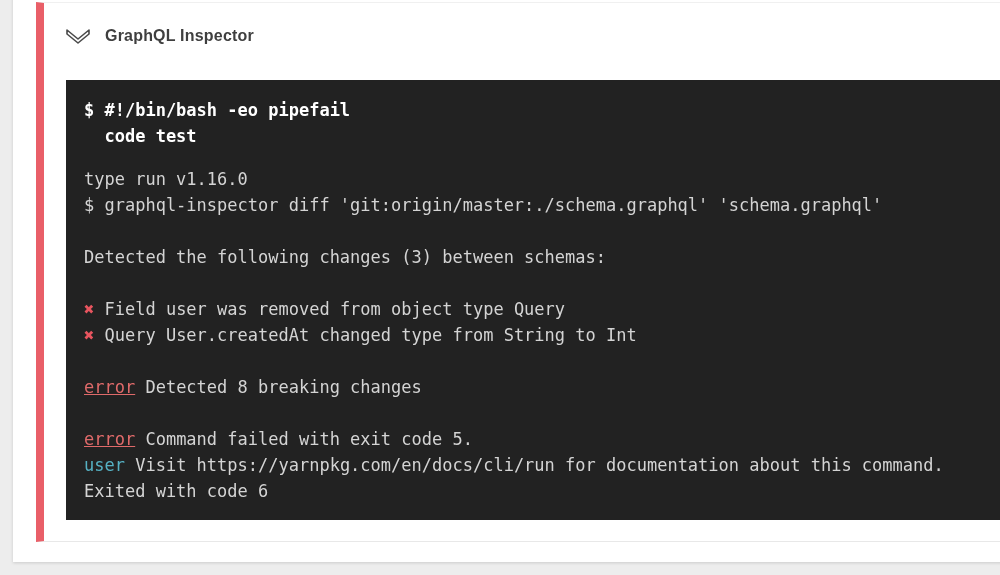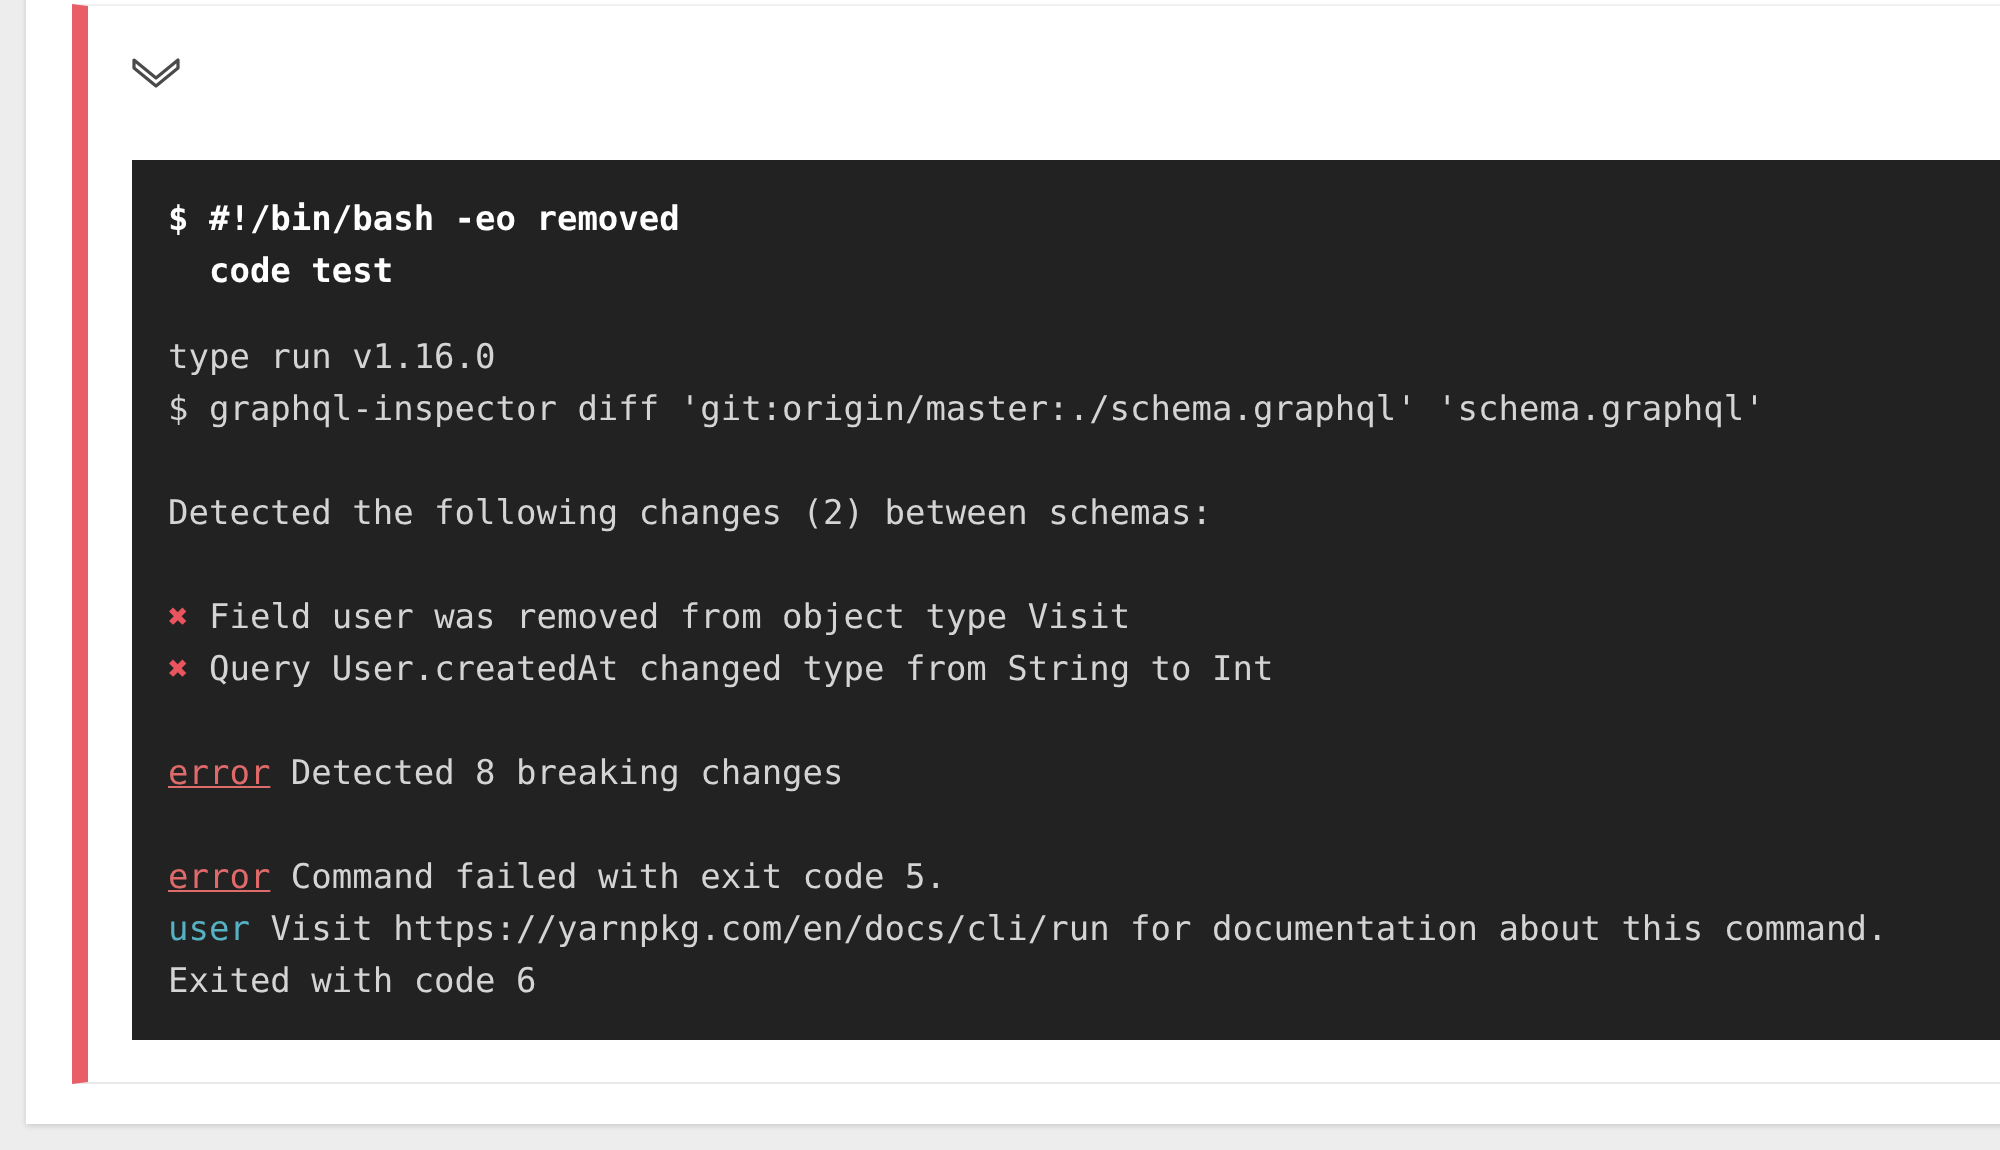--- a/index.html
+++ b/index.html
@@ -82,31 +82,32 @@
 </style>
 </head>
 <body>
 
 <div class="outer-card">
   <div class="step-section">
     <div class="step-header">
       <svg class="chevron" viewBox="0 0 26 22">
         <path d="M2 5 L13 14 L24 5 L24 9 L13 18 L2 9 Z" fill="none" stroke="#4a4a4a" stroke-width="1.6" stroke-linejoin="round"></path>
       </svg>
+      <span class="step-title">GraphQL Inspector</span>
     </div>
     <div class="terminal" id="terminal">
-        <div class="term-line command"><span class="seg-bold">$ #!/bin/bash -eo removed</span></div>
+        <div class="term-line command"><span class="seg-bold">$ #!/bin/bash -eo pipefail</span></div>
         <div class="term-line command"><span class="seg-bold">  code test</span></div>
         <div class="term-line spacer"></div>
         <div class="term-line normal"><span class="seg-plain">type run v1.16.0</span></div>
         <div class="term-line normal"><span class="seg-plain">$ graphql-inspector diff 'git:origin/master:./schema.graphql' 'schema.graphql'</span></div>
         <div class="term-line blank"></div>
-        <div class="term-line normal"><span class="seg-plain">Detected the following changes (2) between schemas:</span></div>
+        <div class="term-line normal"><span class="seg-plain">Detected the following changes (3) between schemas:</span></div>
         <div class="term-line blank"></div>
-        <div class="term-line normal"><span class="seg-cross">✖</span><span class="seg-plain"> Field user was removed from object type Visit</span></div>
+        <div class="term-line normal"><span class="seg-cross">✖</span><span class="seg-plain"> Field user was removed from object type Query</span></div>
         <div class="term-line normal"><span class="seg-cross">✖</span><span class="seg-plain"> Query User.createdAt changed type from String to Int</span></div>
         <div class="term-line blank"></div>
         <div class="term-line normal"><span class="seg-error">error</span><span class="seg-plain"> Detected 8 breaking changes</span></div>
         <div class="term-line blank"></div>
         <div class="term-line normal"><span class="seg-error">error</span><span class="seg-plain"> Command failed with exit code 5.</span></div>
         <div class="term-line normal"><span class="seg-info">user</span><span class="seg-plain"> Visit https://yarnpkg.com/en/docs/cli/run for documentation about this command.</span></div>
         <div class="term-line normal"><span class="seg-plain">Exited with code 6</span></div>
       </div>
   </div>
 </div>

